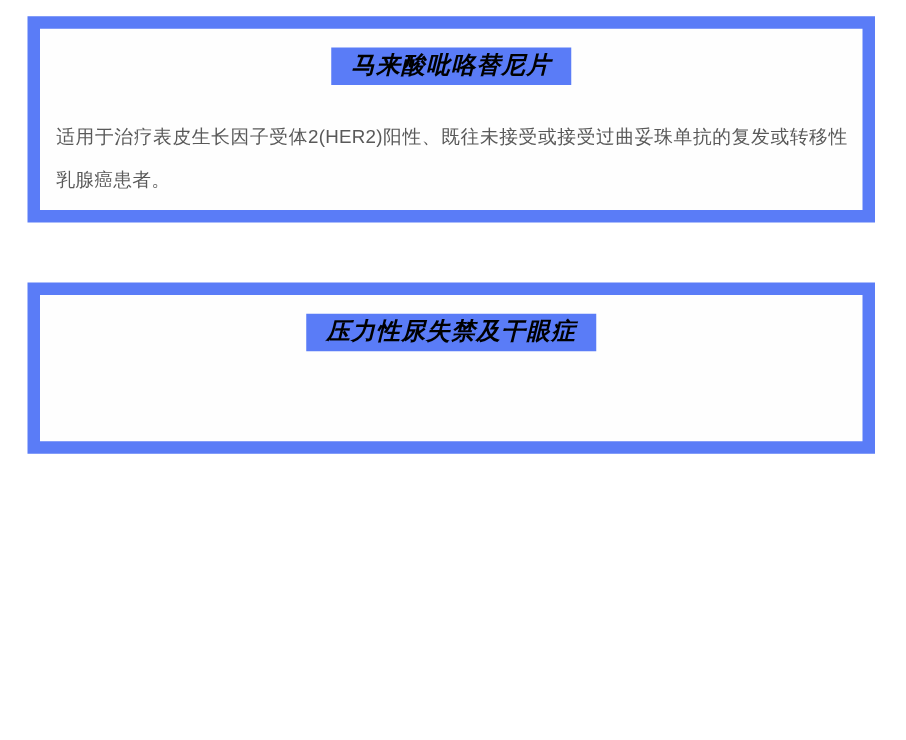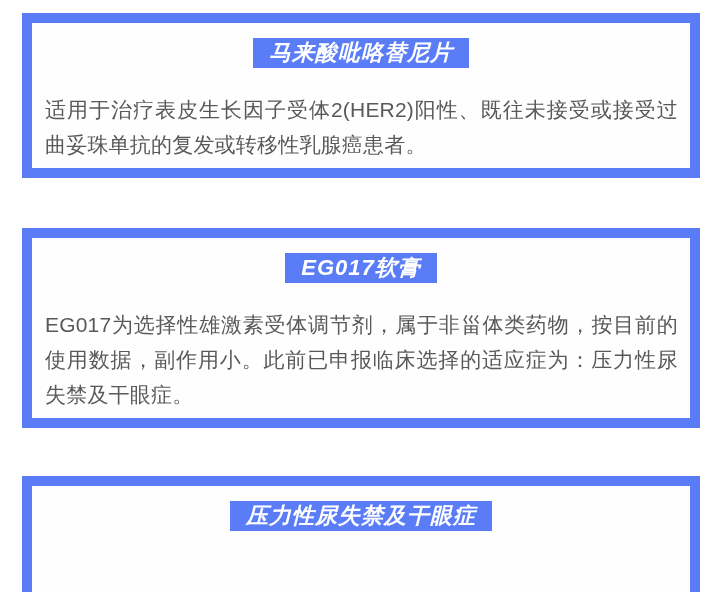--- a/index.html
+++ b/index.html
@@ -29,58 +29,52 @@
   }
   .card-1 { margin-top: 13px; min-height: 165px; }
   .card-2 { margin-top: 50px; min-height: 162px; }
   .card-3 { margin-top: 48px; min-height: 137px; }
   .badge-row {
     text-align: center;
   }
   .badge {
     display: inline-block;
     background: var(--accent, #5a7cf7);
-    color: #ffffff;
-    font-size: 22px;
+    color: #000000;
+    font-size: 19px;
     font-weight: bold;
     font-style: italic;
     letter-spacing: 1px;
     line-height: 30px;
     height: 30px;
     padding: 0 16px;
     white-space: nowrap;
   }
   .card-body {
     margin: 0;
     padding: 24px 12px 0 13px;
     color: var(--text-color, #595959);
-    font-size: 21px;
+    font-size: 15px;
     line-height: 35px;
     letter-spacing: 0.2px;
     text-align: justify;
   }
 </style>
 </head>
 <body>
 
 <div class="page">
 
   <section class="card card-1">
     <div class="badge-row">
       <span class="badge">马来酸吡咯替尼片</span>
     </div>
     <p class="card-body">适用于治疗表皮生长因子受体2(HER2)阳性、既往未接受或接受过曲妥珠单抗的复发或转移性乳腺癌患者。</p>
   </section>
 
-  <section class="card card-2">
-    <div class="badge-row">
-      <span class="badge">EG017软膏</span>
-    </div>
-    <p class="card-body">EG017为选择性雄激素受体调节剂，属于非甾体类药物，按目前的使用数据，副作用小。此前已申报临床选择的适应症为：压力性尿失禁及干眼症。</p>
-  </section>
 
   <section class="card card-3">
     <div class="badge-row">
       <span class="badge">压力性尿失禁及干眼症</span>
     </div>
   </section>
 
 </div>
 
 </body></html>

